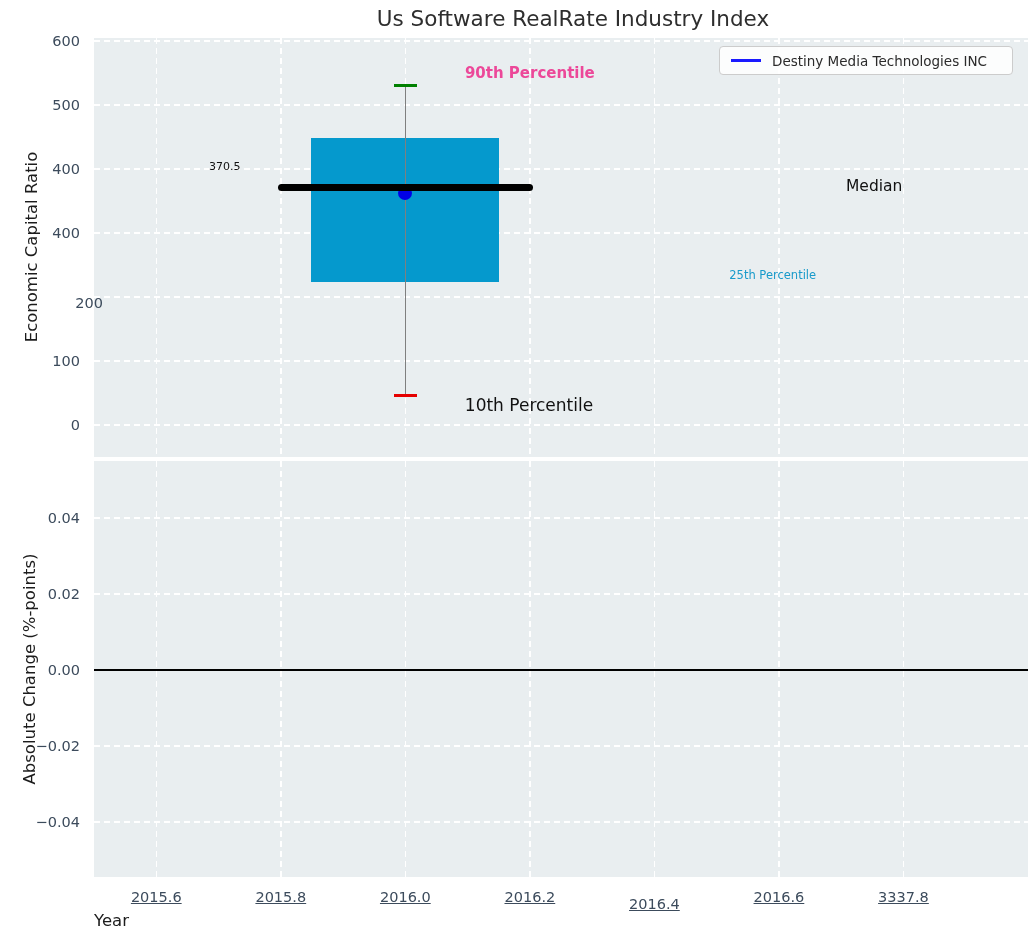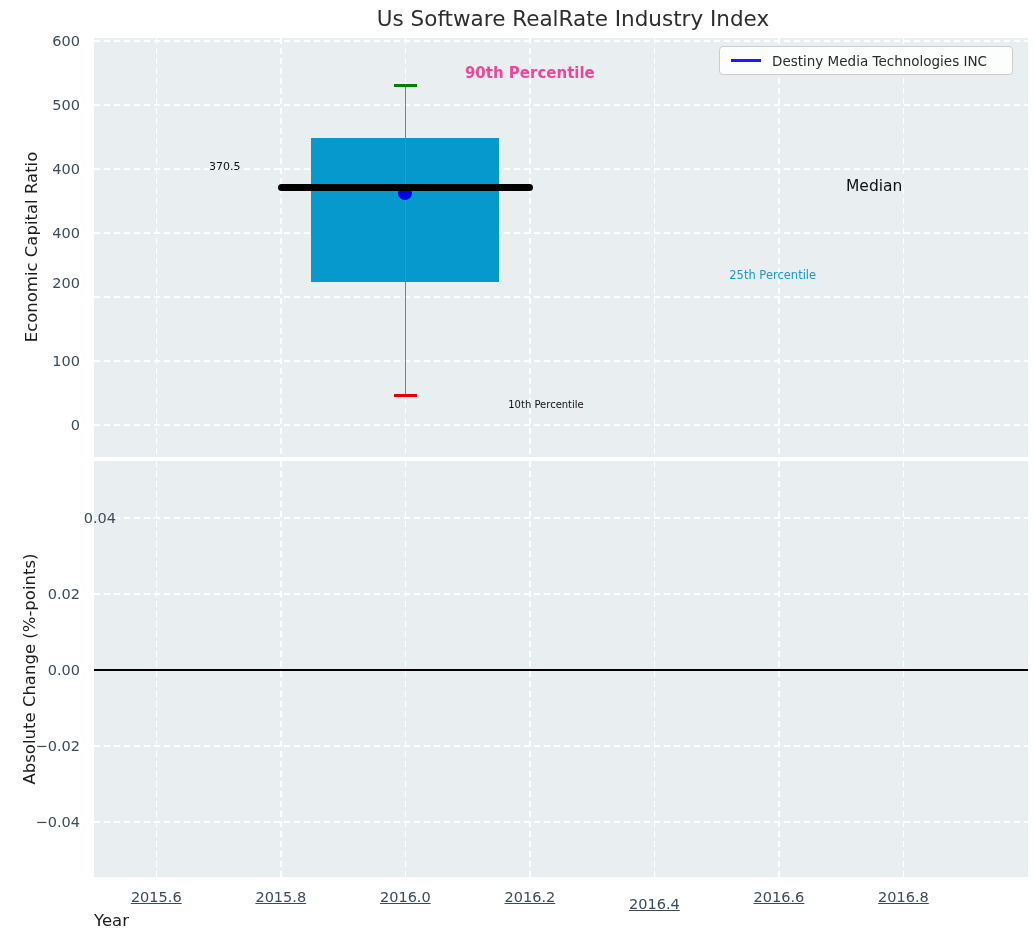--- a/index.html
+++ b/index.html
@@ -78,47 +78,47 @@
       <div class="gridline-v" style="position: absolute; left: 902.717px; top: 461px; height: 416px;"></div>
       <div class="gridline-h" style="position: absolute; left: 94px; top: 517.236px; width: 934px;"></div>
       <div class="gridline-h" style="position: absolute; left: 94px; top: 593.218px; width: 934px;"></div>
       <div class="gridline-h" style="position: absolute; left: 94px; top: 669.2px; width: 934px;"></div>
       <div class="gridline-h" style="position: absolute; left: 94px; top: 745.182px; width: 934px;"></div>
       <div class="gridline-h" style="position: absolute; left: 94px; top: 821.163px; width: 934px;"></div>
       <div class="ytick" style="position: absolute; top: 32.1965px;">600</div>
       <div class="ytick" style="position: absolute; top: 96.1269px;">500</div>
       <div class="ytick" style="position: absolute; top: 160.057px;">400</div>
       <div class="ytick" style="position: absolute; top: 223.988px;">400</div>
-      <div class="ytick" style="position: absolute; top: 274px;">200</div>
+      <div class="ytick" style="position: absolute; top: 294px; margin-left: 23px;">200</div>
       <div class="ytick" style="position: absolute; top: 351.849px;">100</div>
       <div class="ytick" style="position: absolute; top: 415.779px;">0</div>
-      <div class="ytick" style="position: absolute; top: 508.986px; padding-left: 36px;">0.04</div>
+      <div class="ytick" style="position: absolute; top: 508.986px;">0.04</div>
       <div class="ytick" style="position: absolute; top: 584.968px;">0.02</div>
       <div class="ytick" style="position: absolute; top: 660.95px;">0.00</div>
       <div class="ytick" style="position: absolute; top: 736.932px;">−0.02</div>
       <div class="ytick" style="position: absolute; top: 812.913px;">−0.04</div>
       <div class="xtick" style="position: absolute; left: 96.2667px; top: 888px;">2015.6</div>
       <div class="xtick" style="position: absolute; left: 220.8px; top: 888px;">2015.8</div>
       <div class="xtick" style="position: absolute; left: 345.333px; top: 888px;">2016.0</div>
       <div class="xtick" style="position: absolute; left: 469.867px; top: 888px;">2016.2</div>
       <div class="xtick" style="position: absolute; left: 594.4px; top: 888px; margin-top: 7px;">2016.4</div>
       <div class="xtick" style="position: absolute; left: 718.933px; top: 888px;">2016.6</div>
-      <div class="xtick" style="position: absolute; left: 843.467px; top: 888px;">2016.8</div>
+      <div class="xtick" style="position: absolute; left: 843.467px; top: 888px;">3337.8</div>
       <div style="position: absolute; left: 311.311px; top: 138.371px; width: 188.045px; height: 143.204px; background: rgb(5, 153, 205);"></div>
       <div style="position: absolute; left: 404.733px; top: 85.3085px; width: 1.2px; height: 310.063px; background: rgb(127, 127, 127);"></div>
       <div style="position: absolute; left: 393.503px; top: 84.0585px; width: 23.6613px; height: 2.5px; background: rgb(0, 128, 0);"></div>
       <div style="position: absolute; left: 393.503px; top: 394.121px; width: 23.6613px; height: 2.5px; background: rgb(229, 0, 0);"></div>
       <div style="position: absolute; left: 398.333px; top: 185.712px; width: 14px; height: 14px; border-radius: 50%; background: rgb(0, 0, 230);"></div>
       <div style="position: absolute; left: 277.687px; top: 184.417px; width: 255.293px; height: 7px; border-radius: 3.5px; background: rgb(0, 0, 0);"></div>
       <div style="position: absolute; left: 94px; top: 669.05px; width: 934px; height: 1.8px; background: rgb(0, 0, 0);"></div>
       <div class="annotation" style="position: absolute; left: 379.867px; top: 63.5224px; font-size: 15px; color: #ec4899; font-weight: bold;">90th Percentile</div>
       <div class="annotation" style="position: absolute; left: 74.76px; top: 157.5px; font-size: 11px; color: rgb(17, 17, 17);">370.5</div>
       <div class="annotation" style="position: absolute; left: 724.201px; top: 176.679px; font-size: 15.5px; color: rgb(17, 17, 17);">Median</div>
       <div class="annotation" style="position: absolute; left: 622.707px; top: 266.182px; font-size: 11.5px; color: rgb(24, 154, 202);">25th Percentile</div>
-      <div class="annotation" style="position: absolute; left: 396px; top: 395.961px; font-size: 10px; color: rgb(17, 17, 17);">10th Percentile</div>
+      <div class="annotation" style="position: absolute; left: 379px; top: 395.961px; font-size: 17px; color: rgb(17, 17, 17);">10th Percentile</div>
     </div>
 
   <div id="title" class="abs">Us Software RealRate Industry Index</div>
 
   <div id="ylabel-top" class="abs ylabel">Economic Capital Ratio</div>
   <div id="ylabel-bottom" class="abs ylabel">Absolute Change (%-points)</div>
   <div id="xlabel" class="abs">Year</div>
 
   <div id="legend" class="abs">
     <span id="legend-line" style="background: rgb(26, 26, 255);"></span>

